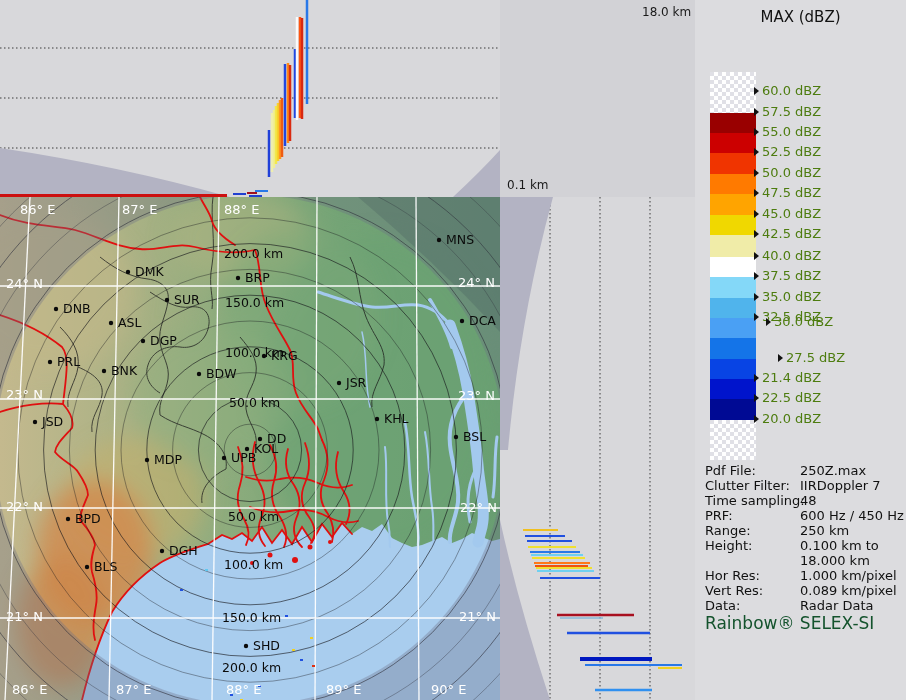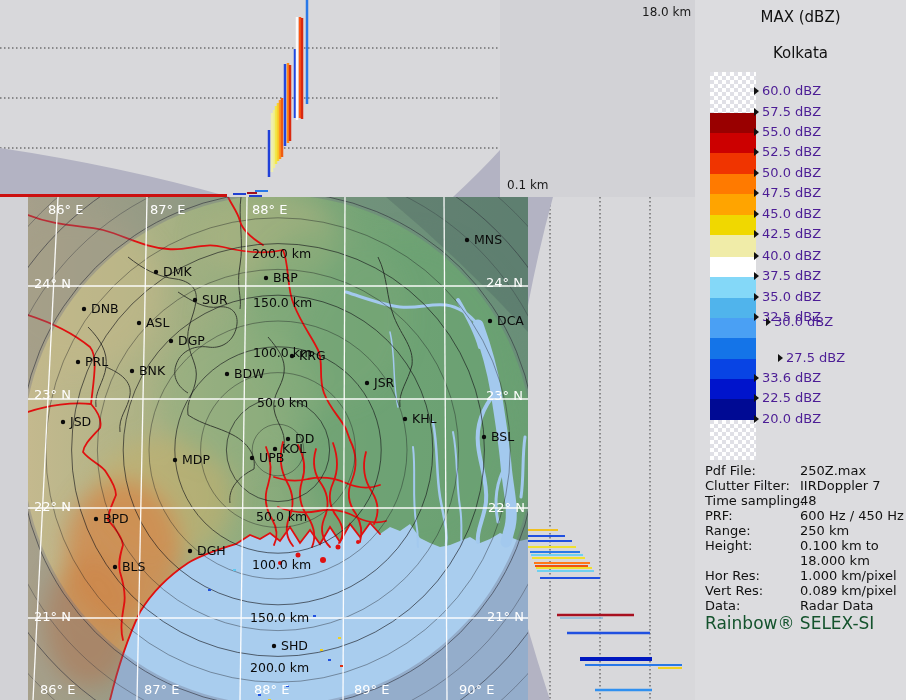--- a/index.html
+++ b/index.html
@@ -1,30 +1,30 @@
 <!DOCTYPE html>
 <html><head>
 <meta charset="utf-8">
 <style>
   html,body{margin:0;padding:0;}
   body{font-family:"DejaVu Sans","Liberation Sans",sans-serif;background:#cfcfd4;}
   #canvas{position:relative;width:906px;height:700px;overflow:hidden;background:#d2d2d6;}
   .panel{position:absolute;background:#d8d8db;}
   #top-panel{left:0;top:0;width:500px;height:197px;}
   #right-panel{left:500px;top:197px;width:195px;height:503px;}
-  #map-wrap{position:absolute;left:0;top:197px;width:500px;height:388px;margin-left:28px;}
+  #map-wrap{position:absolute;left:0;top:197px;width:500px;height:388px;}
   #legend{position:absolute;left:695px;top:0;width:211px;height:700px;background:#dcdcdf;}
   .axis-label{position:absolute;font-size:12px;color:#1a1a1a;}
   #legend .title{position:absolute;width:100%;text-align:center;font-size:15px;color:#111;white-space:nowrap;}
   #colorbar{position:absolute;left:15px;top:72px;width:46px;height:388px;}
   .checker{position:absolute;left:0;width:100%;
      background-image:conic-gradient(#ffffff 25%,#e0e0e6 0 50%,#ffffff 0 75%,#e0e0e6 0);
      background-size:8px 8px;}
   .band{position:absolute;left:0;width:100%;}
-  .scale-label{position:absolute;left:59px;font-size:13px;color:#4c1d95;white-space:nowrap;}
+  .scale-label{position:absolute;left:59px;font-size:13px;color:#4d7c0f;white-space:nowrap;}
   .scale-label .arr{display:inline-block;width:0;height:0;border-left:5px solid #111;
      border-top:4px solid transparent;border-bottom:4px solid transparent;margin-right:3px;}
   .meta-row{position:absolute;left:10px;width:195px;font-size:13px;color:#111;white-space:nowrap;}
   .meta-row .val{position:absolute;left:95px;}
   #legend-footer{position:absolute;left:10px;font-size:17px;color:#14532d;}
   svg text{font-family:"DejaVu Sans","Liberation Sans",sans-serif;}
 </style>
 </head>
 <body>
 
@@ -316,21 +316,20 @@
             <text x="469" y="128" fill="#0a0a0a" font-size="12.5">DCA</text>
             <circle cx="456" cy="240" r="2.2" fill="#0a0a0a"></circle>
             <text x="463" y="244" fill="#0a0a0a" font-size="12.5">BSL</text>
           </g>
       </g>
     </svg>
   </div>
 
   <div id="legend">
     <div class="title" style="top:8px;">MAX (dBZ)</div>
-    <div class="title" style="top:44px;">Kolkata</div>
 
     <div id="colorbar">
       <div class="checker" style="top:0;height:41px;"></div>
       <div class="checker" style="top:348px;height:40px;"></div>
       <div id="bands">
           <div class="band" style="top: 41px; height: 20px; background: rgb(153, 0, 0);"></div>
           <div class="band" style="top: 61px; height: 20px; background: rgb(204, 0, 0);"></div>
           <div class="band" style="top: 81px; height: 21px; background: rgb(240, 52, 0);"></div>
           <div class="band" style="top: 102px; height: 20px; background: rgb(255, 122, 0);"></div>
           <div class="band" style="top: 122px; height: 21px; background: rgb(255, 164, 0);"></div>
@@ -354,21 +353,21 @@
         <div class="scale-label" style="top: 165px;"><span class="arr"></span><span>50.0 dBZ</span></div>
         <div class="scale-label" style="top: 185px;"><span class="arr"></span><span>47.5 dBZ</span></div>
         <div class="scale-label" style="top: 206px;"><span class="arr"></span><span>45.0 dBZ</span></div>
         <div class="scale-label" style="top: 226px;"><span class="arr"></span><span>42.5 dBZ</span></div>
         <div class="scale-label" style="top: 248px;"><span class="arr"></span><span>40.0 dBZ</span></div>
         <div class="scale-label" style="top: 268px;"><span class="arr"></span><span>37.5 dBZ</span></div>
         <div class="scale-label" style="top: 289px; text-align: center;"><span class="arr"></span><span>35.0 dBZ</span></div>
         <div class="scale-label" style="top: 309px; text-align: center;"><span class="arr"></span><span>32.5 dBZ</span></div>
         <div class="scale-label" style="top: 314px; margin-left: 12px;"><span class="arr"></span><span>30.0 dBZ</span></div>
         <div class="scale-label" style="top: 350px; margin-left: 24px;"><span class="arr"></span><span>27.5 dBZ</span></div>
-        <div class="scale-label" style="top: 370px;"><span class="arr"></span><span>33.6 dBZ</span></div>
+        <div class="scale-label" style="top: 370px;"><span class="arr"></span><span>21.4 dBZ</span></div>
         <div class="scale-label" style="top: 390px;"><span class="arr"></span><span>22.5 dBZ</span></div>
         <div class="scale-label" style="top: 411px;"><span class="arr"></span><span>20.0 dBZ</span></div>
       </div>
 
     <div id="meta-rows">
         <div class="meta-row" style="top: 463px;"><span>Pdf File:</span><span class="val">250Z.max</span></div>
         <div class="meta-row" style="top: 478px;"><span>Clutter Filter:</span><span class="val">IIRDoppler 7</span></div>
         <div class="meta-row" style="top: 493px;"><span>Time sampling:</span><span class="val">48</span></div>
         <div class="meta-row" style="top: 508px;"><span>PRF:</span><span class="val">600 Hz / 450 Hz</span></div>
         <div class="meta-row" style="top: 523px;"><span>Range:</span><span class="val">250 km</span></div>

